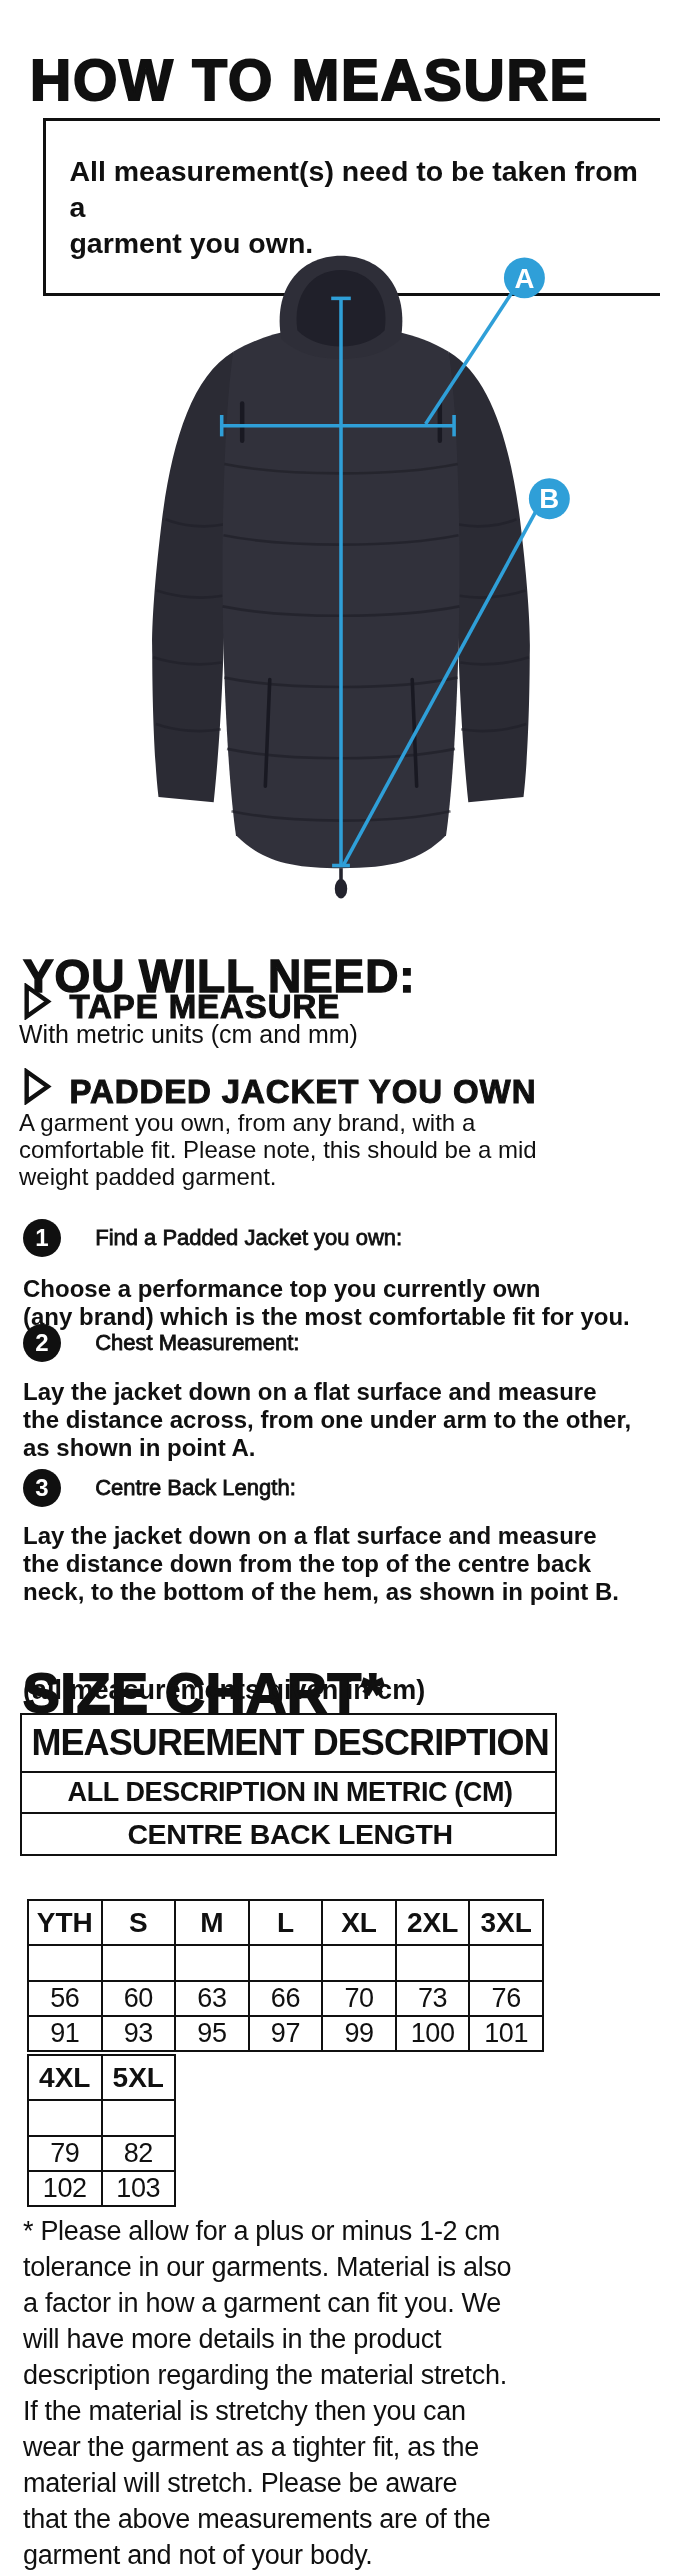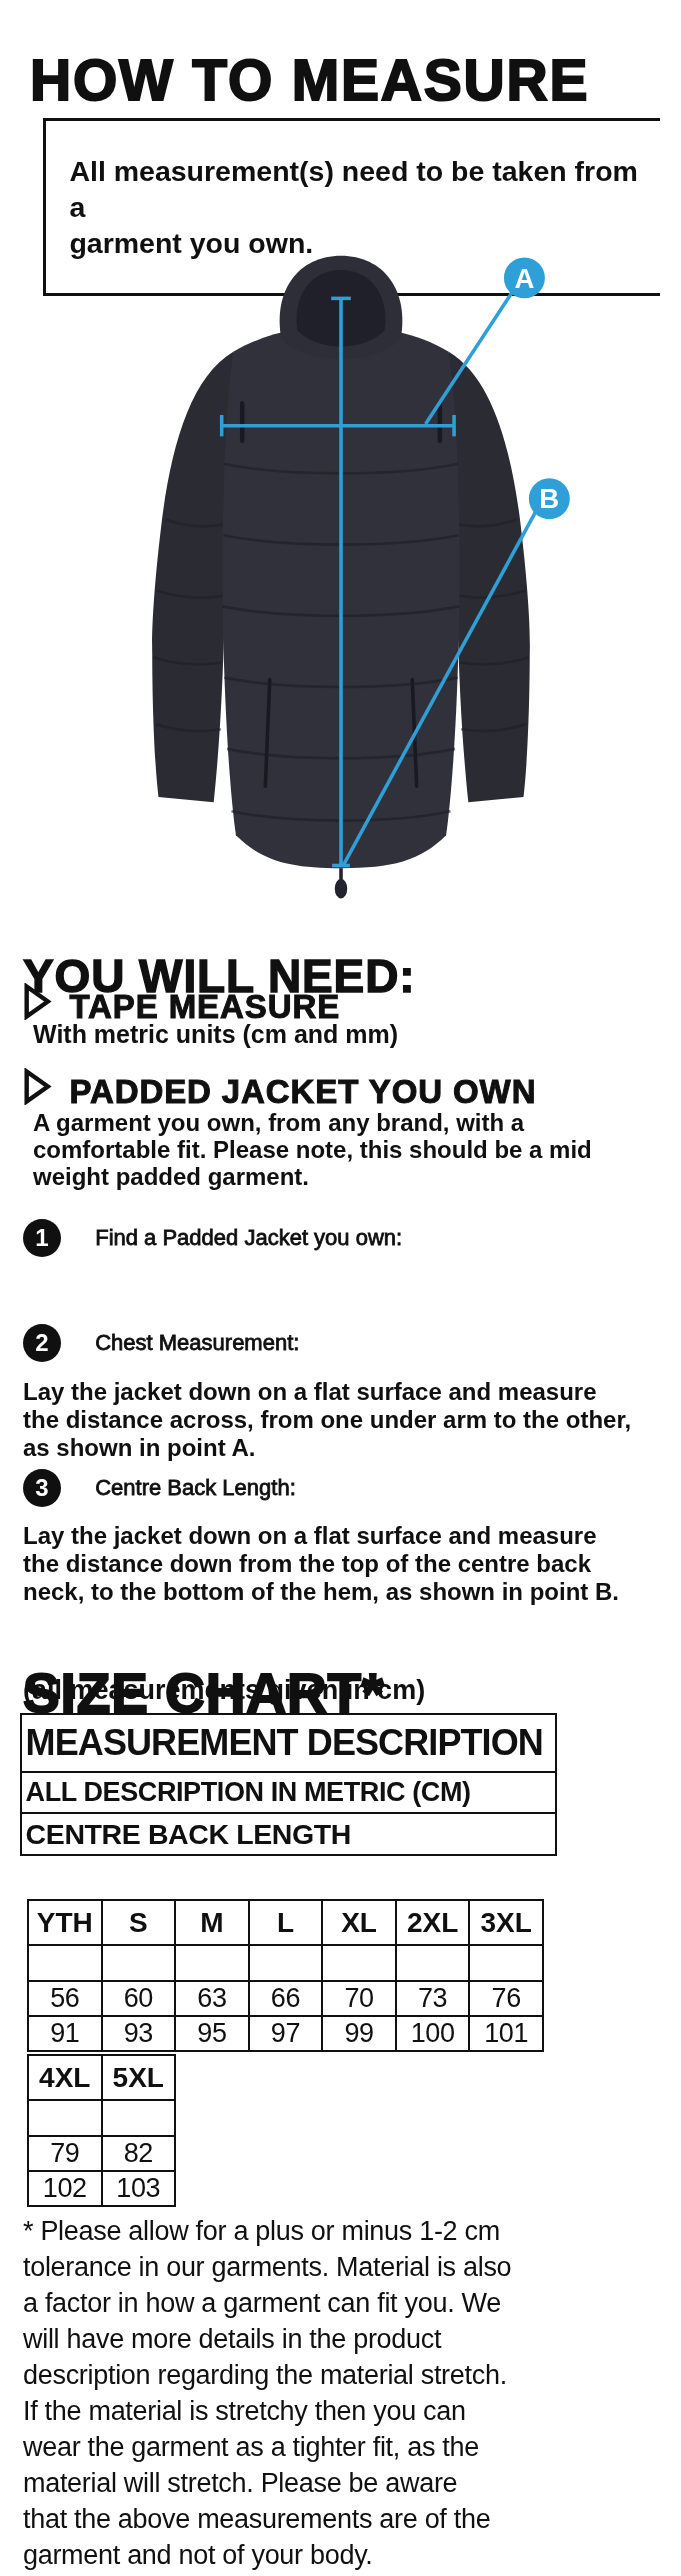--- a/index.html
+++ b/index.html
@@ -12,37 +12,37 @@
               font-weight:700;-webkit-text-stroke:2px #101010;}
   .intro-box{left:21.4px;top:118px;width:639px;box-sizing:border-box;border:3.6px solid #101010;
              padding:32px 23px;font-size:28.5px;font-weight:700;line-height:36px;margin-left:22px;}
 
   .figure{left:0;top:252px;width:682px;height:659px;}
 
   .ywn-heading{left:23px;top:911px;font-size:46px;letter-spacing:0.9px;
                font-weight:700;-webkit-text-stroke:1.4px #101010;}
   .need-head{display:flex;align-items:center;gap:18px;left:23px;}
   .need-label{font-size:33px;font-weight:700;letter-spacing:0.9px;margin-top:12px;-webkit-text-stroke:1px #101010;}
-  .need-sub{left:33px;font-size:25px;font-weight:700;line-height:28.5px;}
+  .need-sub{left:19px;font-size:25px;font-weight:400;line-height:28.5px;}
 
   .step-head{display:flex;align-items:center;gap:14.2px;left:23px;}
   .step-num{width:38px;height:38px;border-radius:50%;background:#101010;color:#fff;
             font-size:24px;font-weight:700;line-height:38px;text-align:center;flex:0 0 38px;}
   .step-title{font-size:22px;font-weight:400;margin-left:20px;-webkit-text-stroke:0.8px #101010;}
   .step-body{left:23px;font-size:24px;font-weight:700;line-height:28px;}
 
   .sc-title{left:23px;top:1615px;font-size:55px;letter-spacing:0.9px;
             font-weight:700;-webkit-text-stroke:2px #101010;}
   .sc-sub{left:23px;top:1675px;font-size:27px;font-weight:700;}
 
   table{border-collapse:collapse;table-layout:fixed;position:absolute;background:#fff;}
   th,td{border:2.7px solid #101010;overflow:hidden;}
 
   .desc-table{left:19.6px;top:1713px;width:537px;}
-  .desc-table td{text-align:left;padding:0 0 0 4px;font-weight:700;letter-spacing:-0.4px;}
+  .desc-table td{text-align:center;padding:0 0 0 4px;font-weight:700;letter-spacing:-0.4px;}
   .desc-table tr:nth-child(1) td{font-size:36px;letter-spacing:-0.9px;height:56px;}
   .desc-table tr:nth-child(2) td{font-size:27px;height:39px;}
   .desc-table tr:nth-child(3) td{font-size:28.5px;height:40px;}
   .desc-table tr:nth-child(4) td{font-size:28.5px;height:36px;}
 
   .size-table{left:27px;top:1899px;width:517px;padding-left:15px;}
   .size-table-extra{left:27px;top:2054px;width:149px;}
   .size-table th,.size-table-extra th{font-size:28px;font-weight:700;height:41px;text-align:center;}
   .size-table td,.size-table-extra td{font-size:27px;font-weight:400;letter-spacing:-0.4px;text-align:center;}
   .size-table tr:nth-child(2) td,.size-table-extra tr:nth-child(2) td{height:32px;}
@@ -142,20 +142,22 @@
     <span class="need-label">PADDED JACKET YOU OWN</span>
   </div>
   <div class="abs need-sub pre" style="top:1109px;line-height:27px;font-size:24px;">A garment you own, from any brand, with a
 comfortable fit. Please note, this should be a mid
 weight padded garment.</div>
 
   <div class="abs step-head" style="top:1219px;">
     <span class="step-num">1</span>
     <span class="step-title">Find a Padded Jacket you own:</span>
   </div>
+  <div class="abs step-body pre" style="top:1275px;">Choose a performance top you currently own
+(any brand) which is the most comfortable fit for you.</div>
 
   <div class="abs step-head" style="top:1324px;">
     <span class="step-num">2</span>
     <span class="step-title">Chest Measurement:</span>
   </div>
   <div class="abs step-body pre" style="top:1378px;">Lay the jacket down on a flat surface and measure
 the distance across, from one under arm to the other,
 as shown in point A.</div>
 
   <div class="abs step-head" style="top:1469px;">

